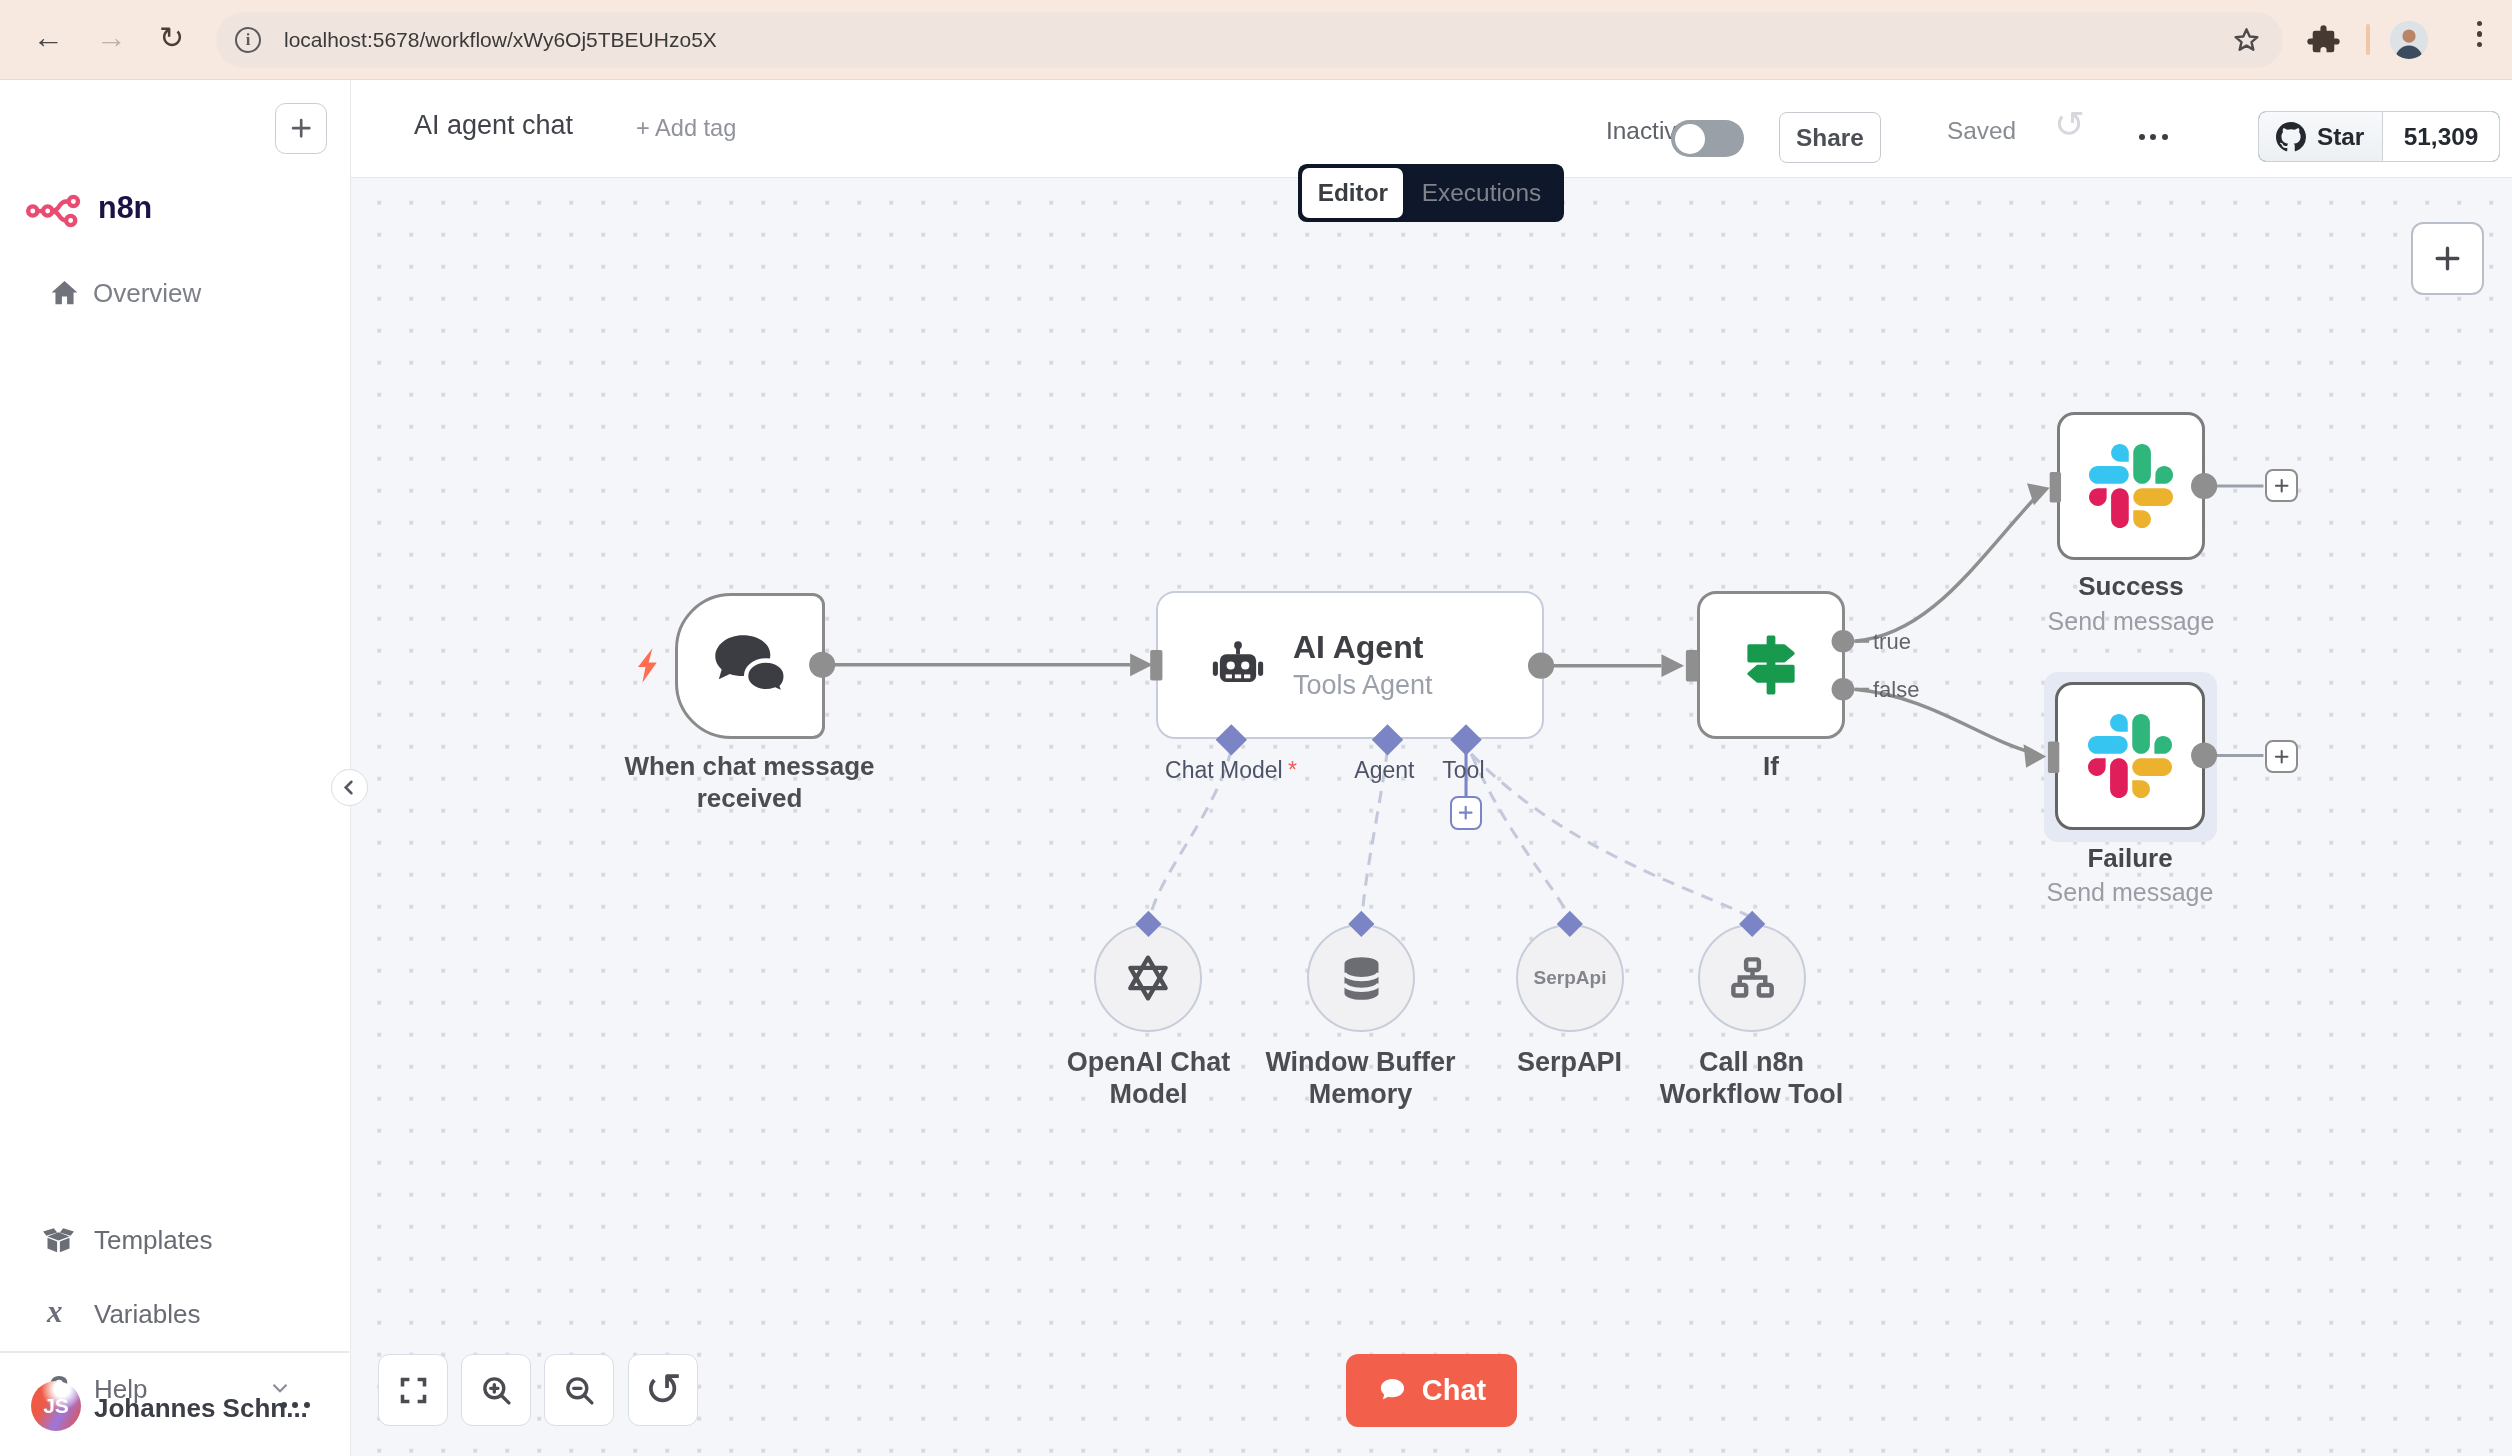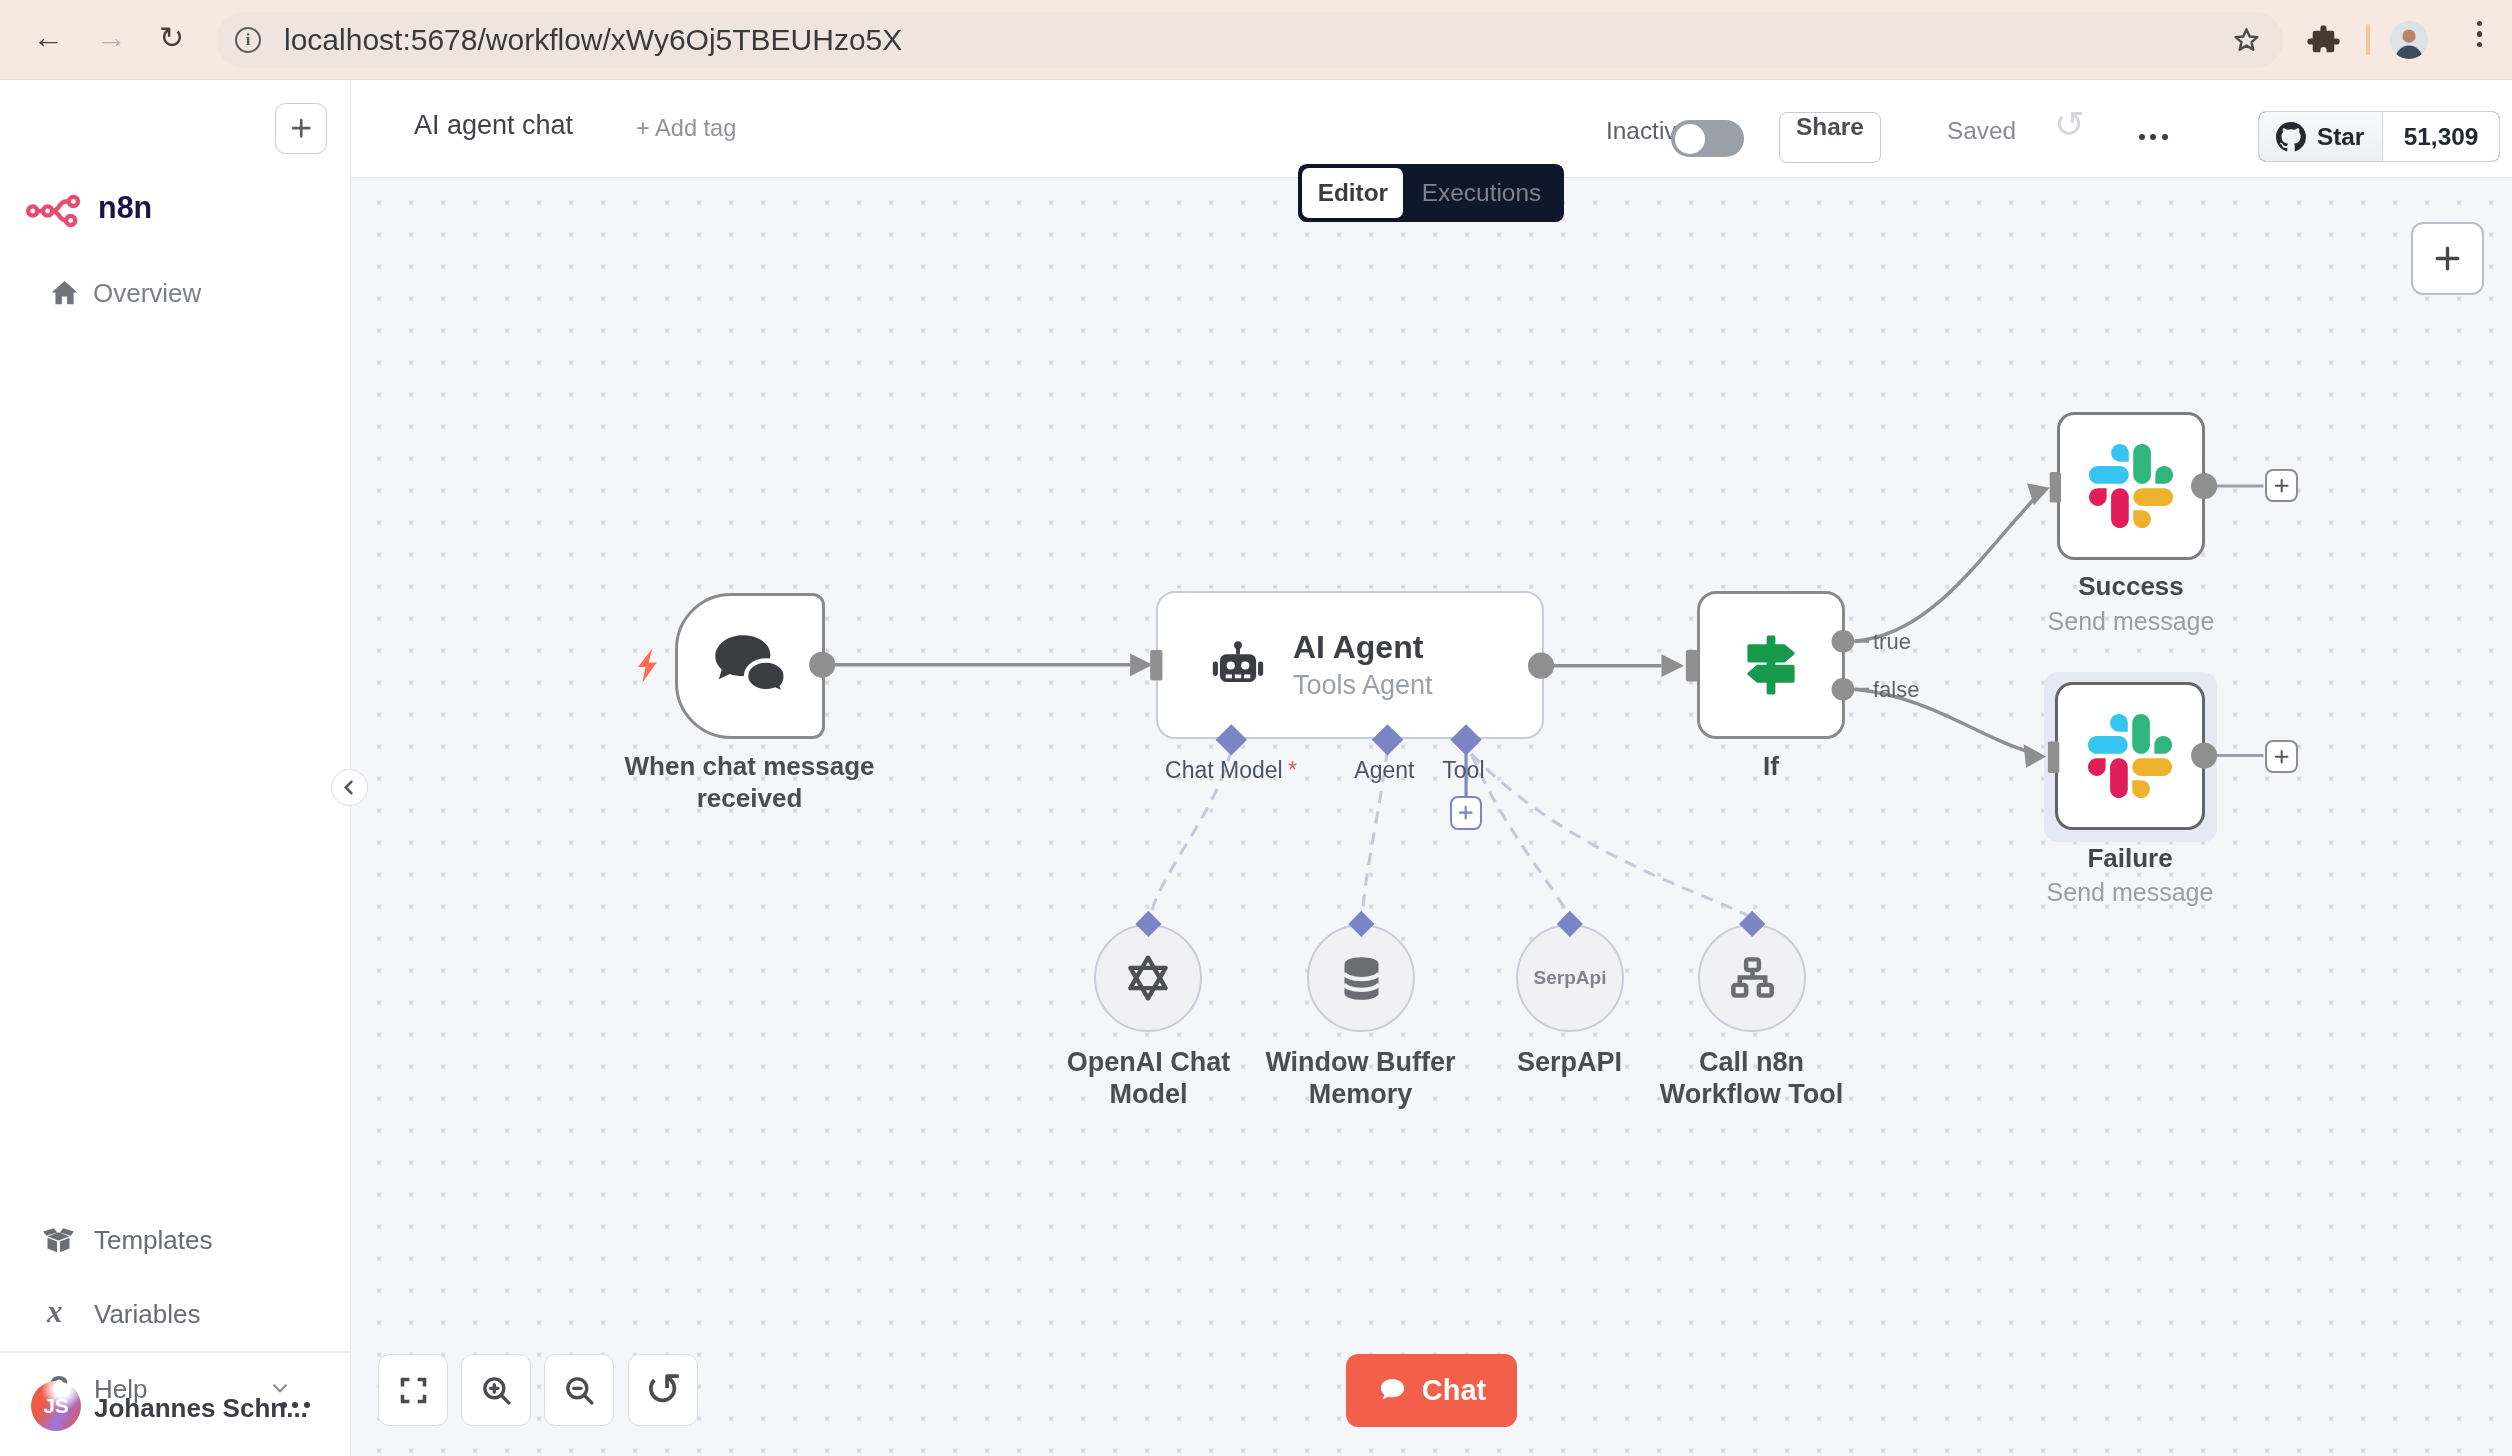--- a/index.html
+++ b/index.html
@@ -6,21 +6,21 @@
   html,body { width:2512px; height:1457px; overflow:hidden; }
   body { font-family:"Liberation Sans","DejaVu Sans",sans-serif; background:#fff; }
   .abs { position:absolute; }
   #app { position:relative; width:2512px; height:1457px; background:#fff; }
 
   
   #chrome { left:0; top:0; width:2512px; height:80px; background:#f7e8e0; border-bottom:1.7px solid #ecd8cd; z-index:20; }
   .nav-glyph { font-size:31px; color:#474747; line-height:38px; }
   #urlbar { left:216px; top:12.2px; width:2067px; height:56px; border-radius:28px; background:#f0e4df; display:flex; align-items:center; padding:0 21px 0 19px; }
   #info-badge { width:26px; height:26px; border-radius:50%; border:2.2px solid #5a5a5a; color:#5a5a5a; font-size:16.6px; font-weight:bold; font-family:"Liberation Serif",serif; display:flex; align-items:center; justify-content:center; flex:0 0 auto; }
-  #url-text { margin-left:23px; font-size:30px; color:#3a3a3a; flex:1 1 auto; white-space:nowrap; overflow:hidden; }
+  #url-text { margin-left:23px; font-size:21px; color:#3a3a3a; flex:1 1 auto; white-space:nowrap; overflow:hidden; }
   #chrome-divider { left:2366px; top:24.4px; width:3.5px; height:31px; background:#f2c5a4; border-radius:1.7px; }
   #chrome-avatar { left:2390px; top:21px; width:38px; height:38px; border-radius:50%; overflow:hidden; background:#dfe3e6; }
   .kebab-v { left:2477px; top:21px; display:flex; flex-direction:column; gap:5.2px; }
   .kebab-v i { width:5.2px; height:5.2px; border-radius:50%; background:#4a3e37; }
 
   
   #sidebar { left:0; top:80px; width:351px; height:1376px; background:#fff; border-right:1.7px solid #e6e8ec; z-index:8; }
   #brand-text { left:98px; top:110px; font-size:30.5px; font-weight:bold; color:#1a1446; }
   .side-label { font-size:26px; color:#686b73; }
   #new-wf-btn { left:275px; top:23px; width:52px; height:51px; border-radius:10.5px; border:1.7px solid #c9ccd3; background:#fff; display:flex; align-items:center; justify-content:center; }
@@ -32,21 +32,21 @@
   .kebab-h { display:flex; gap:5.2px; align-items:center; }
   .kebab-h i { width:6.1px; height:6.1px; border-radius:50%; background:#3b3e44; }
 
   
   #appheader { left:351px; top:80px; width:2162px; height:98px; background:#fff; border-bottom:1.7px solid #e5e7eb; z-index:6; }
   #wf-title { left:63px; top:30px; font-size:27px; color:#40434a; font-weight:500; }
   #add-tag { left:285px; top:35px; font-size:23.6px; color:#90939c; }
   #activation-label { left:1223px; top:37px; font-size:24.4px; color:#5f626a;margin-left:32px; }
   #activation-toggle { left:1320px; top:40px; width:73px; height:37px; border-radius:18.3px; background:#9aa0a8; }
   #activation-toggle .knob { position:absolute; left:3.5px; top:3.5px; width:30px; height:30px; border-radius:50%; background:#fff; }
-  #share-btn { left:1428px; top:32px; width:102px; height:51px; border-radius:7.9px; border:1.7px solid #c6c9cf; background:#fff; display:flex; justify-content:center; font-size:24.4px; font-weight:600; color:#4b4e54; }
+  #share-btn { left:1428px; top:32px; width:102px; height:51px; border-radius:7.9px; border:1.7px solid #c6c9cf; background:#fff; display:flex; align-items:center; justify-content:center; font-size:24.4px; font-weight:600; color:#4b4e54; }
   #saved-label { left:1596px; top:37px; font-size:24.4px; color:#888b93; }
   #history-icon { left:1703px; top:23px; font-size:37px; color:#d6d8dd; }
   #header-kebab { left:1788px; top:54px; }
   #github-widget { left:1907px; top:31px; height:51px; border:1.7px solid #cdd1d6; border-radius:7.9px; display:flex; align-items:stretch; overflow:hidden; background:#0369a1; }
   #github-star-seg { display:flex; align-items:center; gap:10.5px; padding:0 17.4px; background:linear-gradient(#f7f9fb,#edf0f3); border-right:1.7px solid #cdd1d6; font-size:24.4px; font-weight:bold; color:#24292f; }
   #github-count-seg { display:flex; align-items:center; padding:0 21px; font-size:24.4px; font-weight:bold; color:#24292f; background:#fff; }
 
   
   #tabbar { left:1298px; top:164px; width:266px; height:58px; background:#0f172a; border-radius:8.7px; display:flex; padding:4.4px; z-index:9; }
   #tab-editor { width:101px; border-radius:7px; background:#fff; box-shadow:0 0.9px 4.4px rgba(0,0,0,.14); display:flex; align-items:center; justify-content:center; font-size:24.4px; font-weight:600; color:#3a3d42; }

